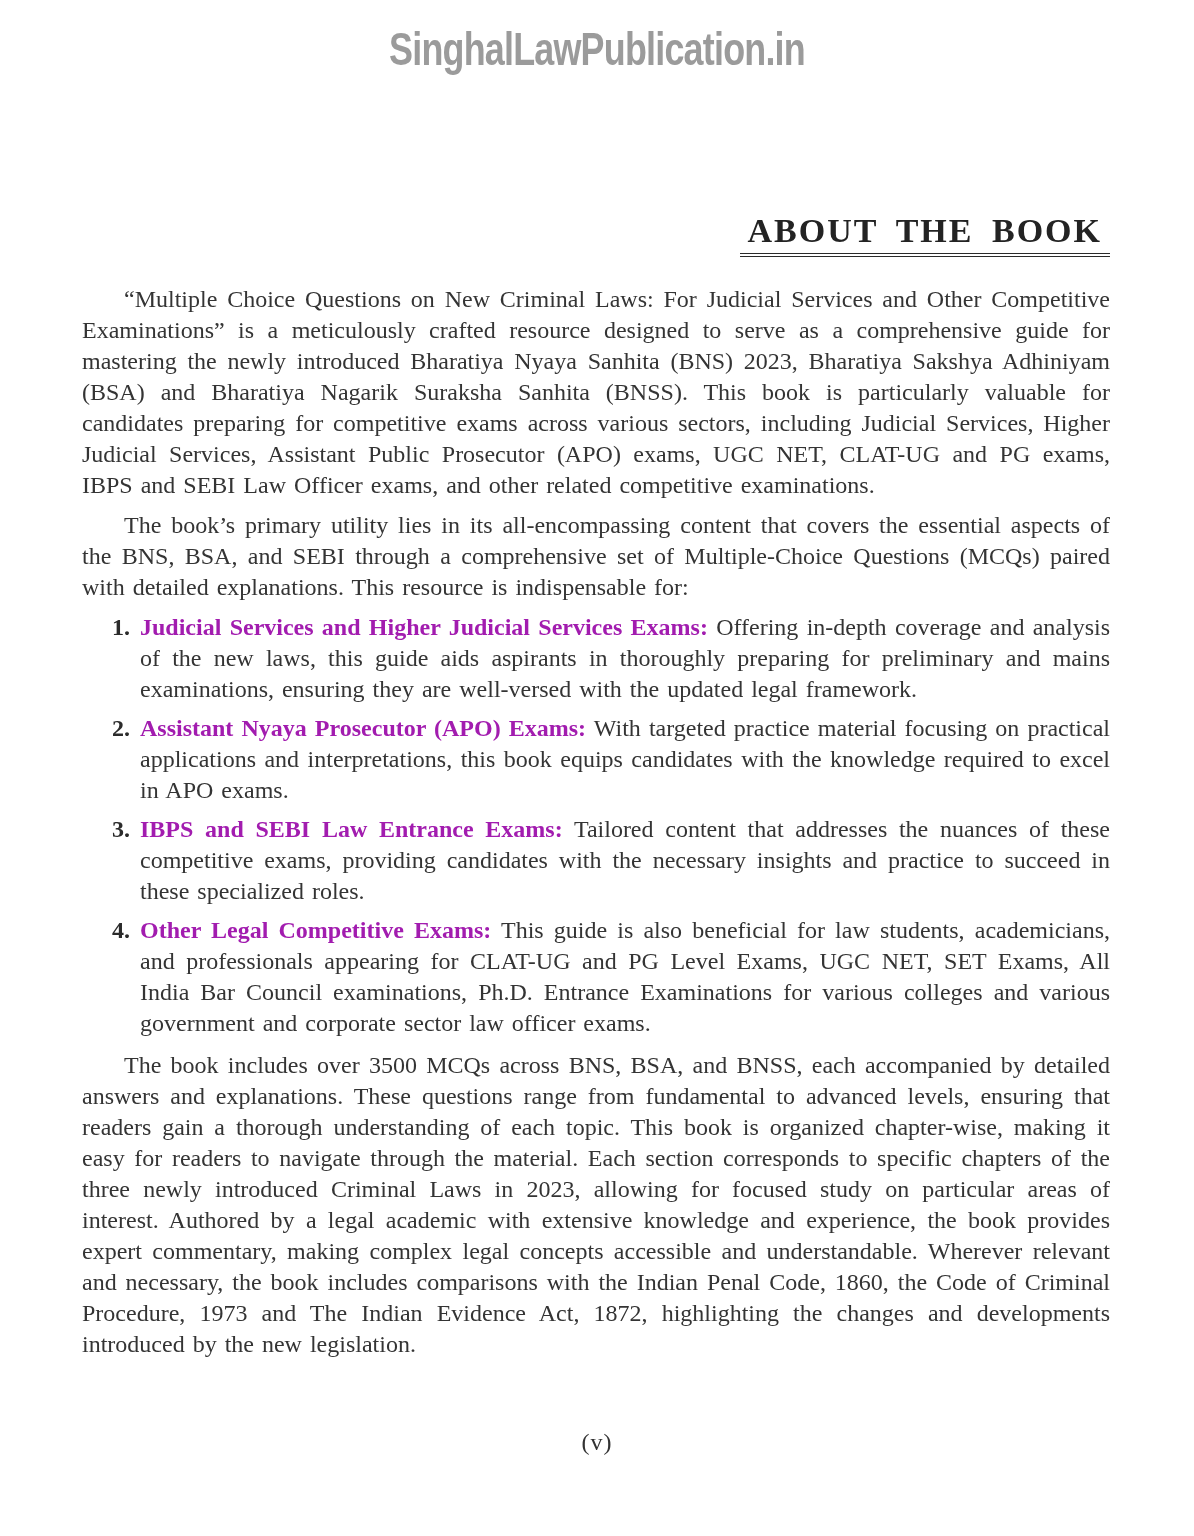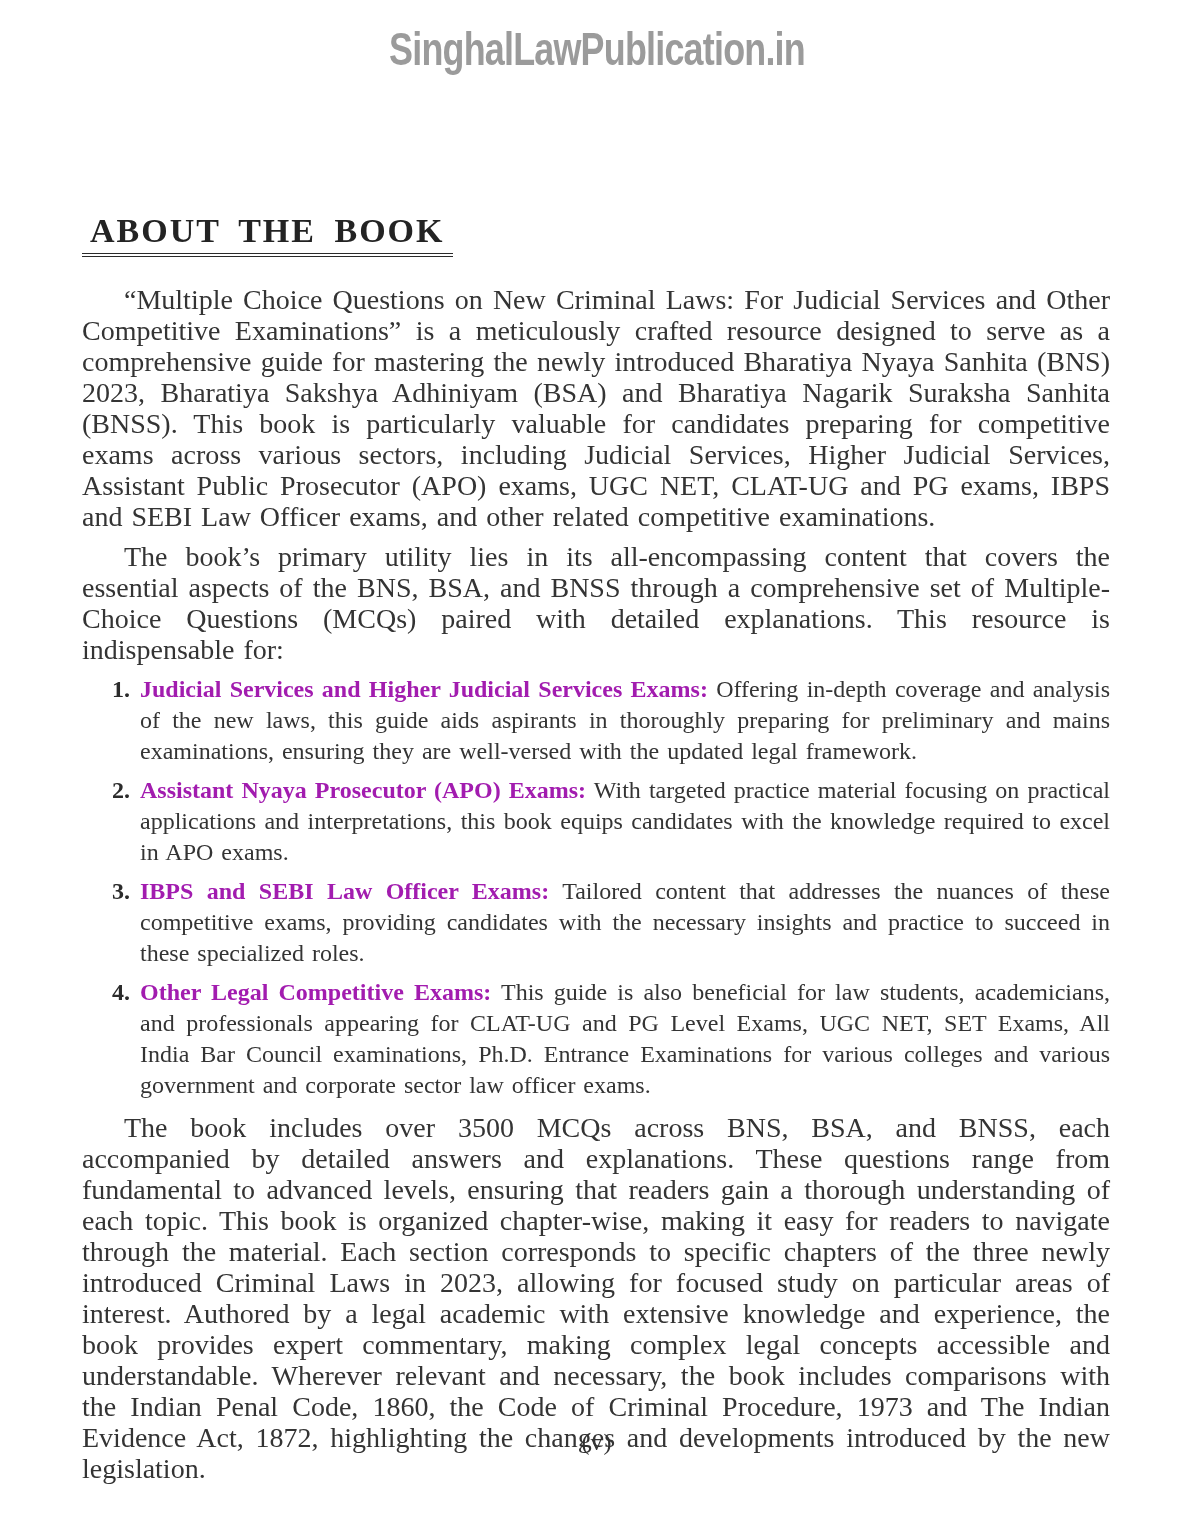--- a/index.html
+++ b/index.html
@@ -27,35 +27,35 @@
     transform: scaleX(0.78);
     transform-origin: 50% 50%;
     white-space: nowrap;
   }
   .content {
     position: absolute;
     left: 82px; top: 212px;
     width: 1028px;
   }
   .title-row {
-    text-align: left;
+    text-align: right;
     margin-bottom: 27px;
   }
   .title-text {
     display: inline-block;
     font-size: 34px;
     font-weight: bold;
     letter-spacing: 2px;
     word-spacing: 8px;
     color: #232323;
     border-bottom: 4px double #2a2a2a;
     padding: 0 8px 3px 8px;
   }
   .para {
-    font-size: 28px;
+    font-size: 24px;
     line-height: 31px;
     text-align: justify;
     word-spacing: 2px;
     color: #343434;
     margin-bottom: 9px;
   }
   .indent { text-indent: 42px; }
   .num-list {
     list-style: none;
     margin: 3px 0 11px 0;
@@ -103,37 +103,37 @@
   <div class="watermark">SinghalLawPublication.in</div>
 
   <div class="content">
 
     <div class="title-row">
       <span class="title-text">ABOUT THE BOOK</span>
     </div>
 
     <p class="para indent">“Multiple Choice Questions on New Criminal Laws: For Judicial Services and Other Competitive Examinations” is a meticulously crafted resource designed to serve as a comprehensive guide for mastering the newly introduced Bharatiya Nyaya Sanhita (BNS) 2023, Bharatiya Sakshya Adhiniyam (BSA) and Bharatiya Nagarik Suraksha Sanhita (BNSS). This book is particularly valuable for candidates preparing for competitive exams across various sectors, including Judicial Services, Higher Judicial Services, Assistant Public Prosecutor (APO) exams, UGC NET, CLAT-UG and PG exams, IBPS and SEBI Law Officer exams, and other related competitive examinations.</p>
 
-    <p class="para indent">The book’s primary utility lies in its all-encompassing content that covers the essential aspects of the BNS, BSA, and BNSS through a comprehensive set of Multiple-Choice Questions (MCQs) paired with detailed explanations. This resource is indispensable for:</p>
+    <p class="para indent">The book’s primary utility lies in its all-encompassing content that covers the essential aspects of the BNS, BSA, and SEBI through a comprehensive set of Multiple-Choice Questions (MCQs) paired with detailed explanations. This resource is indispensable for:</p>
 
     <ol class="num-list">
 
       <li class="list-item">
         <span class="num">1.</span>
         <span class="item-text"><b class="item-head">Judicial Services and Higher Judicial Services Exams:</b> <span>Offering in-depth coverage and analysis of the new laws, this guide aids aspirants in thoroughly preparing for preliminary and mains examinations, ensuring they are well-versed with the updated legal framework.</span></span>
       </li>
 
       <li class="list-item">
         <span class="num">2.</span>
         <span class="item-text"><b class="item-head">Assistant Nyaya Prosecutor (APO) Exams:</b> <span>With targeted practice material focusing on practical applications and interpretations, this book equips candidates with the knowledge required to excel in APO exams.</span></span>
       </li>
 
       <li class="list-item">
         <span class="num">3.</span>
-        <span class="item-text"><b class="item-head">IBPS and SEBI Law Officer Exams:</b> <span>Tailored content that addresses the nuances of these competitive exams, providing candidates with the necessary insights and practice to succeed in these specialized roles.</span></span>
+        <span class="item-text"><b class="item-head">IBPS and SEBI Law Entrance Exams:</b> <span>Tailored content that addresses the nuances of these competitive exams, providing candidates with the necessary insights and practice to succeed in these specialized roles.</span></span>
       </li>
 
       <li class="list-item">
         <span class="num">4.</span>
         <span class="item-text"><b class="item-head">Other Legal Competitive Exams:</b> <span>This guide is also beneficial for law students, academicians, and professionals appearing for CLAT-UG and PG Level Exams, UGC NET, SET Exams, All India Bar Council examinations, Ph.D. Entrance Examinations for various colleges and various government and corporate sector law officer exams.</span></span>
       </li>
 
     </ol>
 
     <p class="para indent">The book includes over 3500 MCQs across BNS, BSA, and BNSS, each accompanied by detailed answers and explanations. These questions range from fundamental to advanced levels, ensuring that readers gain a thorough understanding of each topic. This book is organized chapter-wise, making it easy for readers to navigate through the material. Each section corresponds to specific chapters of the three newly introduced Criminal Laws in 2023, allowing for focused study on particular areas of interest. Authored by a legal academic with extensive knowledge and experience, the book provides expert commentary, making complex legal concepts accessible and understandable. Wherever relevant and necessary, the book includes comparisons with the Indian Penal Code, 1860, the Code of Criminal Procedure, 1973 and The Indian Evidence Act, 1872, highlighting the changes and developments introduced by the new legislation.</p>

